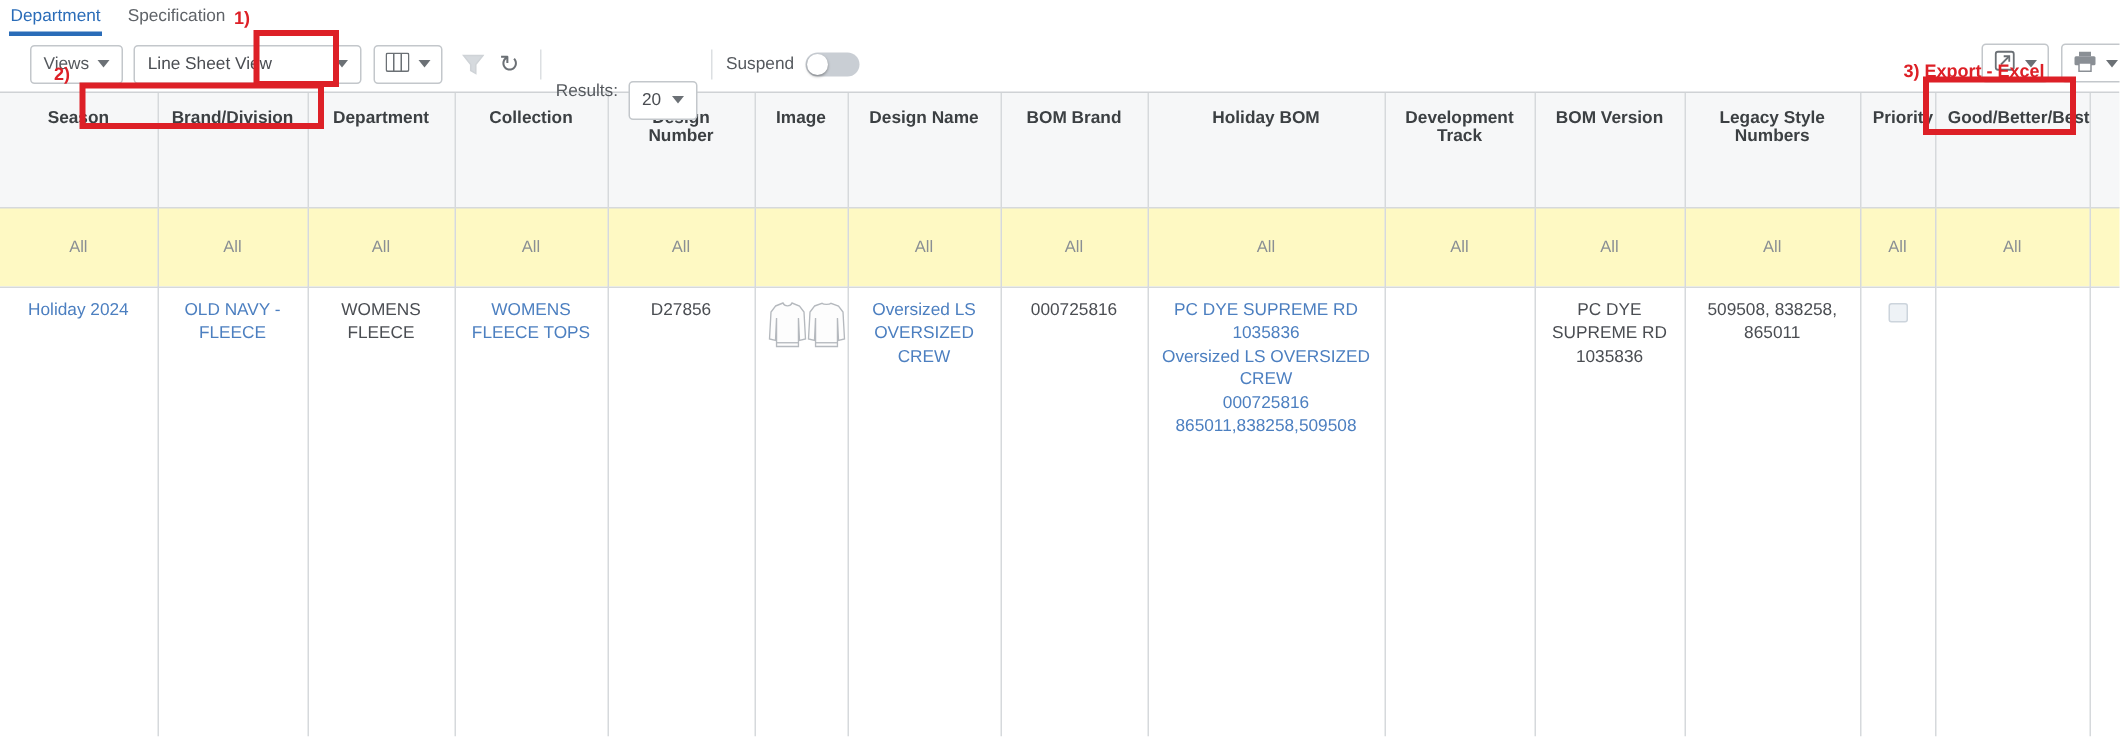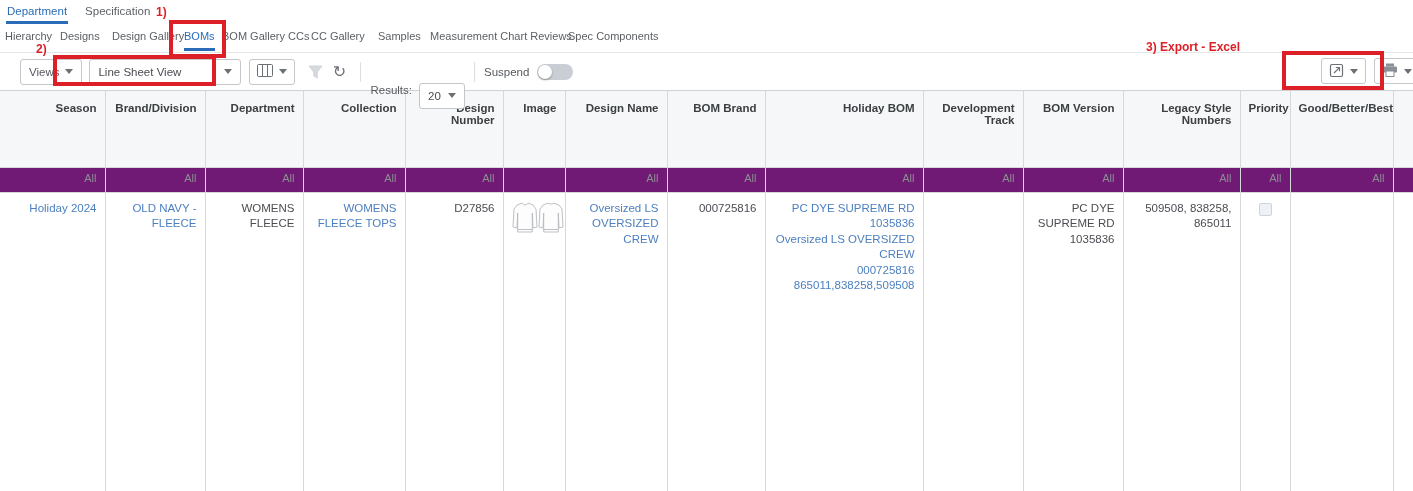--- a/index.html
+++ b/index.html
@@ -29,65 +29,53 @@
   .tb-sep { width:1px; height:20px; background:#dcdfe2; margin:0 9px; }
   .icon-plain { display:inline-flex; align-items:center; justify-content:center; width:24px; height:26px; cursor:pointer; }
   .toggle { width:36px; height:16px; border-radius:9px; background:#c9ced4; position:relative; cursor:pointer; }
   .toggle .knob { position:absolute; left:1px; top:1px; width:14px; height:14px; border-radius:50%;
     background:#fff; box-shadow:0 1px 2px rgba(0,0,0,.35); }
   .tb-right { position:absolute; right:-7px; top:5px; display:flex; gap:8px; align-items:center; }
 
   
   .grid-wrap { border-top:1px solid #cfd2d5; }
   table.grid { width:1488px; table-layout:fixed; border-collapse:collapse; }
-  table.grid th, table.grid td { border-right:1px solid #d6d9dc; vertical-align:top; text-align:right; }
+  table.grid th, table.grid td { border-right:1px solid #d6d9dc; vertical-align:top; text-align:center; }
   tr.hdr th { background:#f6f7f8; height:76px; padding:11px 8px; font-size:11.5px; font-weight:700;
     color:#3c4043; border-bottom:1px solid #d6d9dc; cursor:pointer; }
-  tr.flt td { background:#701a75; height:25px; padding:4px 8px; font-size:11px; color:#8a8f94;
+  tr.flt td { background:#fef9c3; height:25px; padding:20px 8px; font-size:11px; color:#8a8f94;
     border-bottom:1px solid #d6d9dc; cursor:pointer; }
   tr.row td { height:300px; padding:8px 8px; font-size:11.5px; line-height:1.35; color:#4a4d52; background:#fff; }
   .link { color:#4c7fc0; cursor:pointer; }
   .preline { white-space:pre-line; }
   .thumb { display:block; margin:0 auto; }
   .checkbox { width:13px; height:13px; border:1px solid #ccd4dc; background:#eef2f6; border-radius:2px;
     margin:2px auto 0 auto; cursor:pointer; }
 
   
   .ann { position:absolute; z-index:40; pointer-events:none; }
   .ann-box { border:4px solid #dd2027; }
   .ann-label { color:#dd2027; font-size:12px; font-weight:700; white-space:nowrap; }
   #ann-box1 { left:169px; top:20px; width:57px; height:38px; }
   #ann-label1 { left:156px; top:5px; }
   #ann-box2 { left:53px; top:55px; width:163px; height:31px; }
   #ann-label2 { left:36px; top:42px; }
   #ann-box3 { left:1282px; top:51px; width:102px; height:39px; }
-  #ann-label3 { left:1146px; top:40px; }
+  #ann-label3 { left:1269px; top:40px; }
 </style>
 </head>
 <body>
 
 <div class="page">
 
   <div class="top-tabs">
     <div class="top-tab active">Department</div>
     <div class="top-tab">Specification</div>
   </div>
 
-  <div class="sub-tabs">
-    <div class="sub-tab" style="left:5px">Hierarchy</div>
-    <div class="sub-tab" style="left:60px">Designs</div>
-    <div class="sub-tab" style="left:112px">Design Gallery</div>
-    <div class="sub-tab active" style="left:184px">BOMs</div>
-    <div class="sub-tab" style="left:222px">BOM Gallery</div>
-    <div class="sub-tab" style="left:288px">CCs</div>
-    <div class="sub-tab" style="left:311px">CC Gallery</div>
-    <div class="sub-tab" style="left:378px">Samples</div>
-    <div class="sub-tab" style="left:430px">Measurement Chart Reviews</div>
-    <div class="sub-tab" style="left:568px">Spec Components</div>
-  </div>
 
   <div class="toolbar">
     <div class="tb-btn">
       <span>Views</span>
       <span class="caret"></span>
     </div>
     <div class="select-box" style="width:152px; margin-left:7px;">
       <span>Line Sheet View</span>
       <span class="caret"></span>
     </div>

